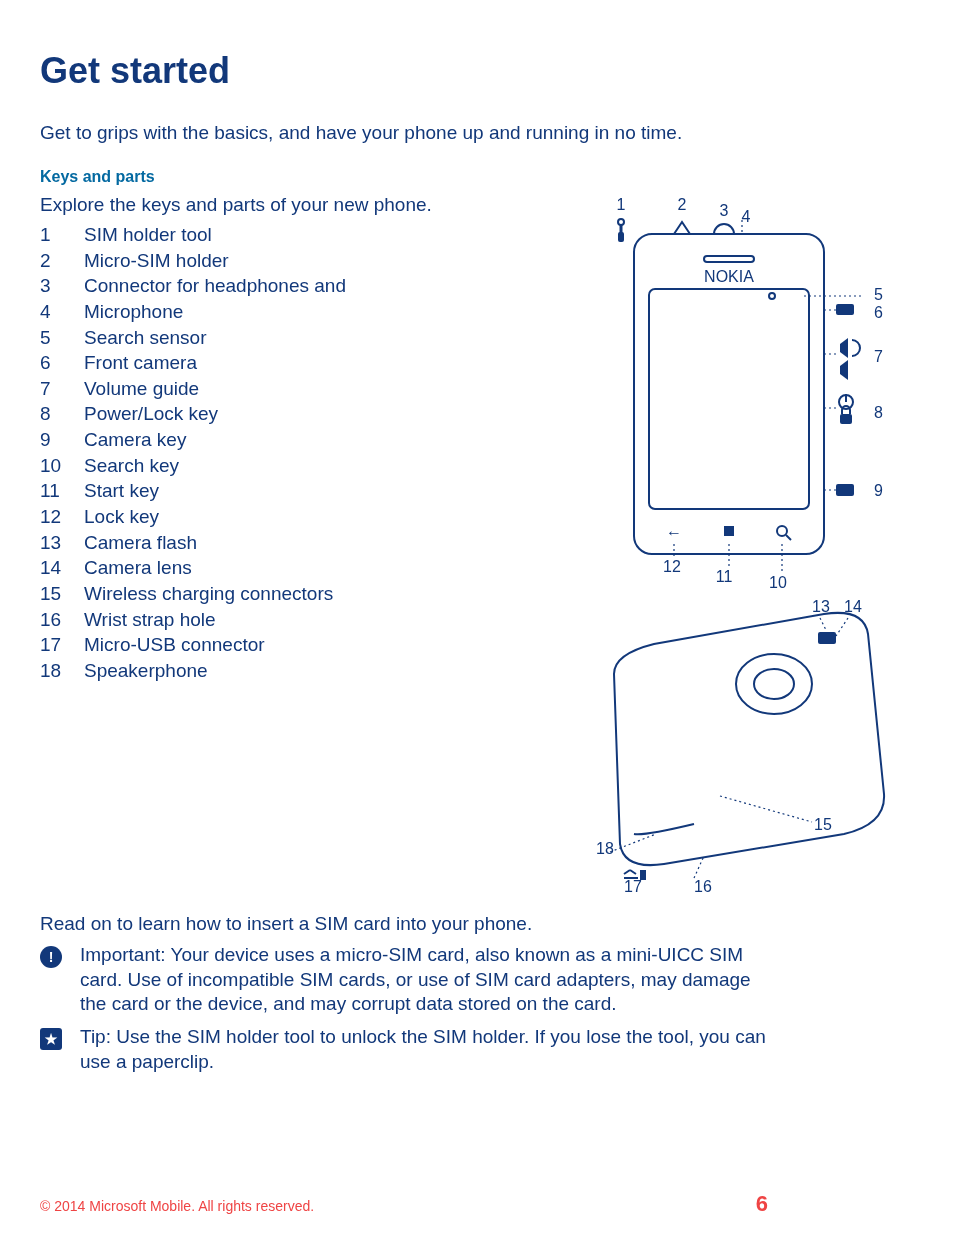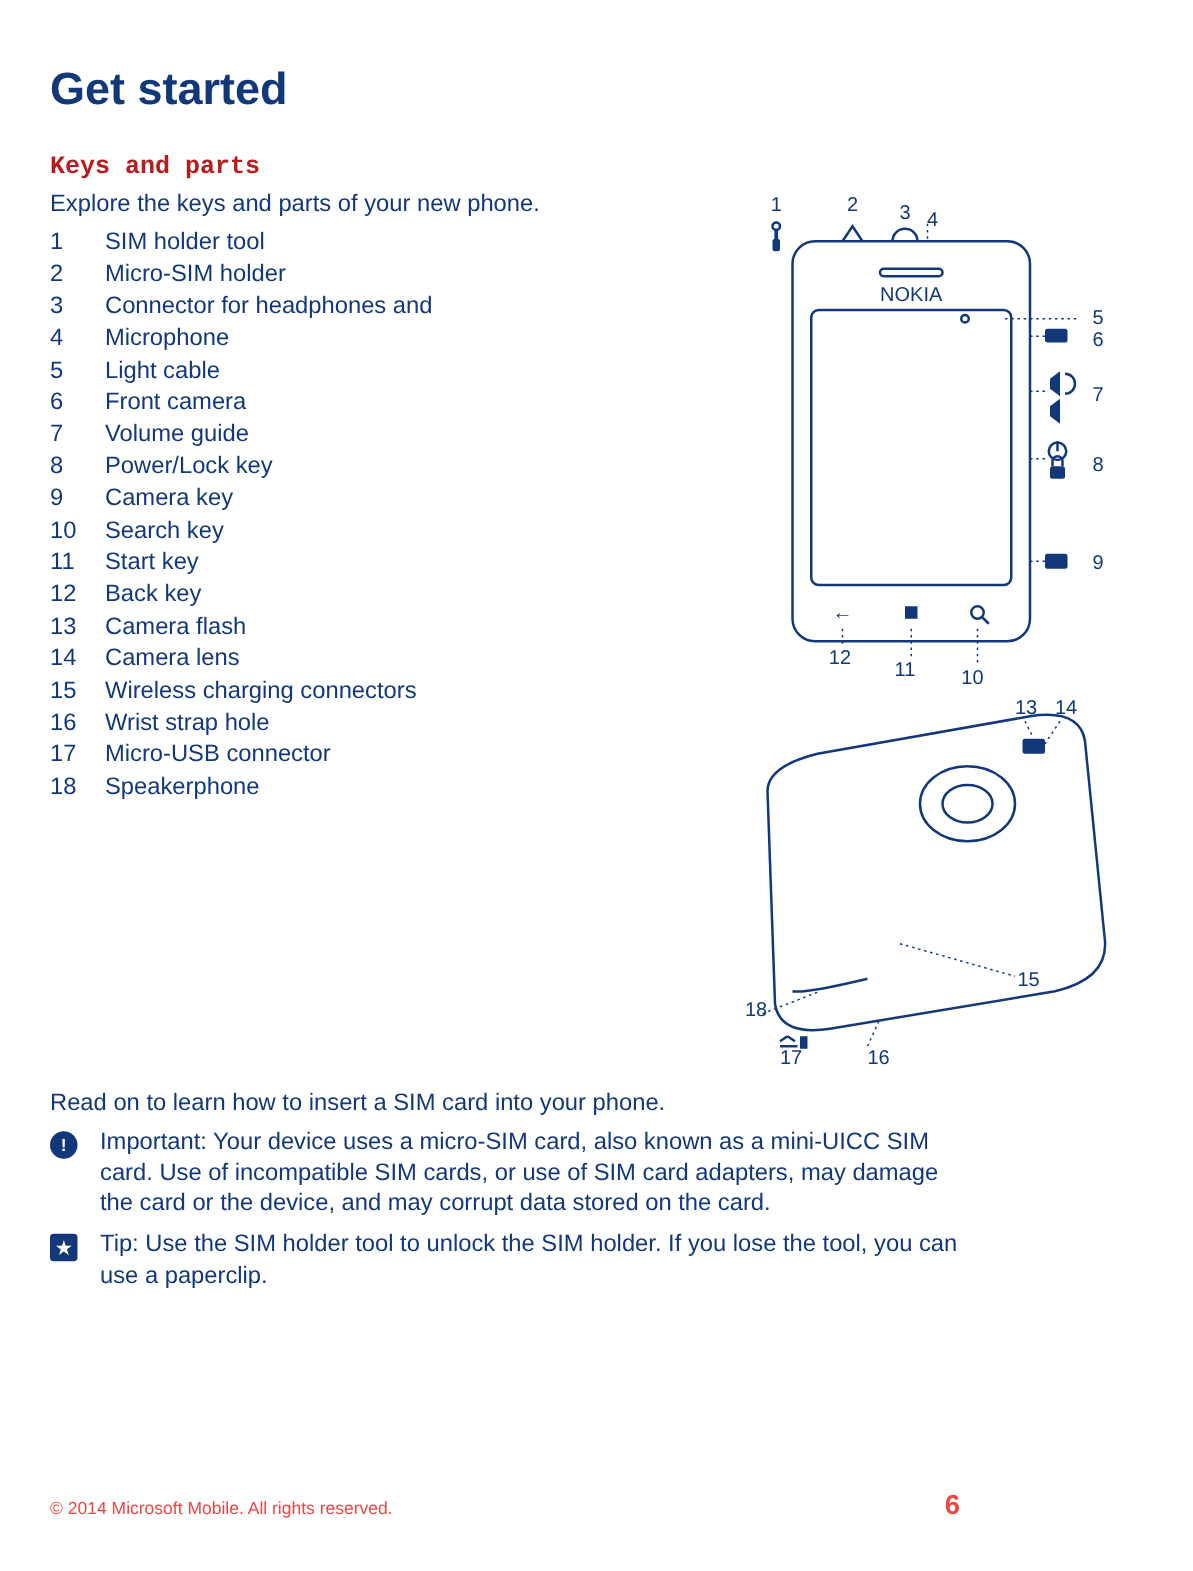--- a/index.html
+++ b/index.html
@@ -22,24 +22,23 @@
     font-weight: 700;
     color: #12387a;
   }
   p.intro {
     margin: 0 0 24px 0;
     font-size: 19px;
     color: #12387a;
   }
   h2.sub {
     margin: 0 0 8px 0;
-    font-size: 20px;
+    font-size: 16px;
     font-weight: 700;
-    color: #b91c1c;
-    font-family: Liberation Mono, monospace;
+    color: #0369a1;
   }
   .two-col {
     display: flex;
     gap: 24px;
     margin-bottom: 19px;
   }
   .left-col {
     flex: 0 0 500px;
   }
   .right-col {
@@ -141,20 +140,21 @@
     stroke-dasharray:2 3;
   }
 </style>
 </head>
 <body>
 
 <div class="page">
 
   <h1 class="main-title">Get started</h1>
 
+  <p class="intro">Get to grips with the basics, and have your phone up and running in no time.</p>
 
   <h2 class="sub">Keys and parts</h2>
 
   <div class="two-col">
     <div class="left-col">
       <div class="keys-intro">Explore the keys and parts of your new phone.</div>
 
       <div class="parts-list" id="parts-list">
           <div class="row">
             <div class="num">1</div>
@@ -167,21 +167,21 @@
           <div class="row">
             <div class="num">3</div>
             <div class="label">Connector for headphones and</div>
           </div>
           <div class="row">
             <div class="num">4</div>
             <div class="label">Microphone</div>
           </div>
           <div class="row">
             <div class="num">5</div>
-            <div class="label">Light cable</div>
+            <div class="label">Search sensor</div>
           </div>
           <div class="row">
             <div class="num">6</div>
             <div class="label">Front camera</div>
           </div>
           <div class="row">
             <div class="num">7</div>
             <div class="label">Volume guide</div>
           </div>
           <div class="row">
@@ -195,21 +195,21 @@
           <div class="row">
             <div class="num">10</div>
             <div class="label">Search key</div>
           </div>
           <div class="row">
             <div class="num">11</div>
             <div class="label">Start key</div>
           </div>
           <div class="row">
             <div class="num">12</div>
-            <div class="label">Back key</div>
+            <div class="label">Lock key</div>
           </div>
           <div class="row">
             <div class="num">13</div>
             <div class="label">Camera flash</div>
           </div>
           <div class="row">
             <div class="num">14</div>
             <div class="label">Camera lens</div>
           </div>
           <div class="row">

